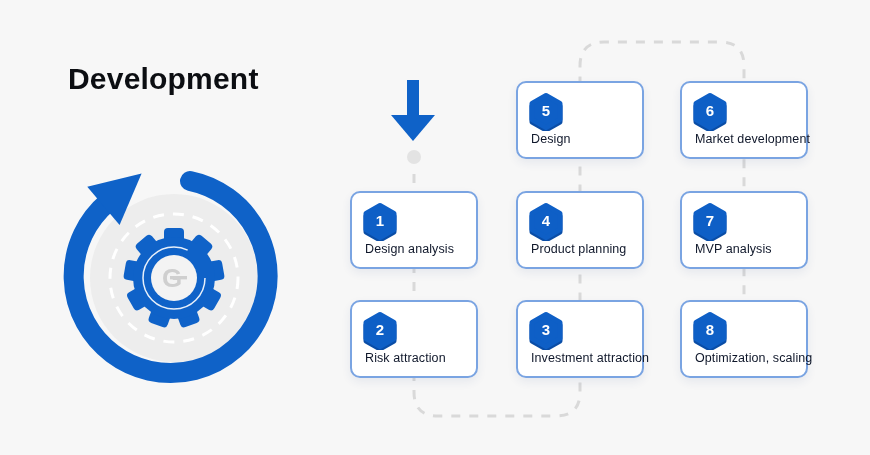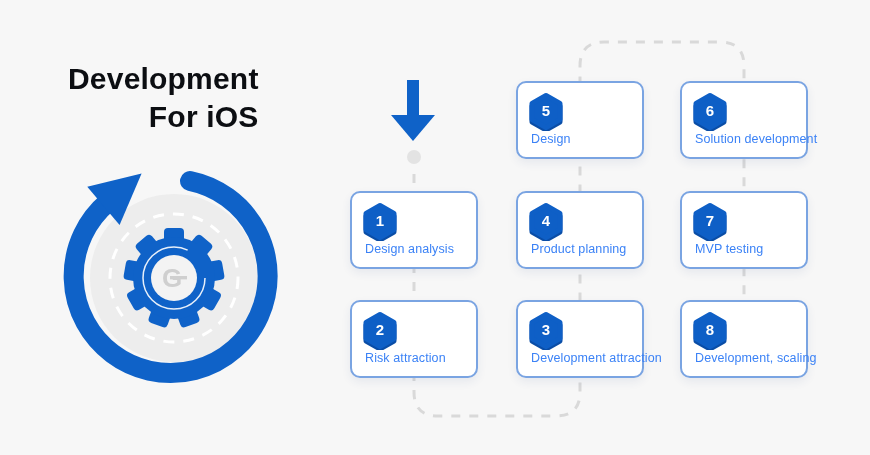--- a/index.html
+++ b/index.html
@@ -3,21 +3,20 @@
 <meta charset="utf-8">
 <style>
   * { margin: 0; padding: 0; box-sizing: border-box; }
   html, body { width: 870px; height: 455px; font-family: "Liberation Sans", sans-serif; }
   .stage {
     position: relative;
     width: 870px;
     height: 455px;
     background: #f7f7f7;
     overflow: hidden;
-    text-align: right;
   }
   
   .title {
     position: absolute;
     left: 68px;
     top: 60px;
     font-size: 30px;
     font-weight: 800;
     line-height: 38px;
     color: #0c0e12;
@@ -52,33 +51,32 @@
     position: absolute; left: 0; top: 0; width: 34px; height: 38px;
     display: flex; align-items: center; justify-content: center;
     color: #ffffff; font-size: 15px; font-weight: bold;
   }
   .step-label {
     position: absolute;
     left: 13px;
     bottom: 11px;
     font-size: 12.5px;
     font-weight: 500;
-    color: #3b82f6;
+    color: #0f172a;
     white-space: nowrap;
     letter-spacing: 0.1px;
   }
 </style>
 </head>
 <body>
 
 <div class="stage">
 
   <div class="title">
     <div>Development</div>
-    <div>For iOS</div>
   </div>
 
   <svg class="gear-graphic" viewBox="0 0 224 222" xmlns="http://www.w3.org/2000/svg">
     <defs>
       <marker id="ah" markerUnits="userSpaceOnUse" markerWidth="54" markerHeight="54" refX="7" refY="27" orient="auto">
         <path d="M1,2 L51,27 L1,52 Z" fill="#0f62c8"></path>
       </marker>
     </defs>
 
     <circle cx="116" cy="112" r="84" fill="#ededed"></circle>
@@ -140,21 +138,21 @@
   </div>
 
   <div class="card pos3">
     <div class="hex-wrap">
       <svg viewBox="0 0 34 40" width="34" height="40">
         <polygon points="17,5 31,13 31,29 17,37 3,29 3,13" fill="#0a4da6" stroke="#0a4da6" stroke-width="5" stroke-linejoin="round" transform="translate(0,2)"></polygon>
         <polygon points="17,5 31,13 31,29 17,37 3,29 3,13" fill="#0e5fc6" stroke="#0e5fc6" stroke-width="5" stroke-linejoin="round" transform="translate(0,-0.5)"></polygon>
       </svg>
       <span class="step-number">3</span>
     </div>
-    <span class="step-label">Development attraction</span>
+    <span class="step-label">Investment attraction</span>
   </div>
 
   <div class="card pos4">
     <div class="hex-wrap">
       <svg viewBox="0 0 34 40" width="34" height="40">
         <polygon points="17,5 31,13 31,29 17,37 3,29 3,13" fill="#0a4da6" stroke="#0a4da6" stroke-width="5" stroke-linejoin="round" transform="translate(0,2)"></polygon>
         <polygon points="17,5 31,13 31,29 17,37 3,29 3,13" fill="#0e5fc6" stroke="#0e5fc6" stroke-width="5" stroke-linejoin="round" transform="translate(0,-0.5)"></polygon>
       </svg>
       <span class="step-number">4</span>
     </div>
@@ -173,38 +171,38 @@
   </div>
 
   <div class="card pos6">
     <div class="hex-wrap">
       <svg viewBox="0 0 34 40" width="34" height="40">
         <polygon points="17,5 31,13 31,29 17,37 3,29 3,13" fill="#0a4da6" stroke="#0a4da6" stroke-width="5" stroke-linejoin="round" transform="translate(0,2)"></polygon>
         <polygon points="17,5 31,13 31,29 17,37 3,29 3,13" fill="#0e5fc6" stroke="#0e5fc6" stroke-width="5" stroke-linejoin="round" transform="translate(0,-0.5)"></polygon>
       </svg>
       <span class="step-number">6</span>
     </div>
-    <span class="step-label">Solution development</span>
+    <span class="step-label">Market development</span>
   </div>
 
   <div class="card pos7">
     <div class="hex-wrap">
       <svg viewBox="0 0 34 40" width="34" height="40">
         <polygon points="17,5 31,13 31,29 17,37 3,29 3,13" fill="#0a4da6" stroke="#0a4da6" stroke-width="5" stroke-linejoin="round" transform="translate(0,2)"></polygon>
         <polygon points="17,5 31,13 31,29 17,37 3,29 3,13" fill="#0e5fc6" stroke="#0e5fc6" stroke-width="5" stroke-linejoin="round" transform="translate(0,-0.5)"></polygon>
       </svg>
       <span class="step-number">7</span>
     </div>
-    <span class="step-label">MVP testing</span>
+    <span class="step-label">MVP analysis</span>
   </div>
 
   <div class="card pos8">
     <div class="hex-wrap">
       <svg viewBox="0 0 34 40" width="34" height="40">
         <polygon points="17,5 31,13 31,29 17,37 3,29 3,13" fill="#0a4da6" stroke="#0a4da6" stroke-width="5" stroke-linejoin="round" transform="translate(0,2)"></polygon>
         <polygon points="17,5 31,13 31,29 17,37 3,29 3,13" fill="#0e5fc6" stroke="#0e5fc6" stroke-width="5" stroke-linejoin="round" transform="translate(0,-0.5)"></polygon>
       </svg>
       <span class="step-number">8</span>
     </div>
-    <span class="step-label">Development, scaling</span>
+    <span class="step-label">Optimization, scaling</span>
   </div>
 
 </div>
 
 </body></html>

